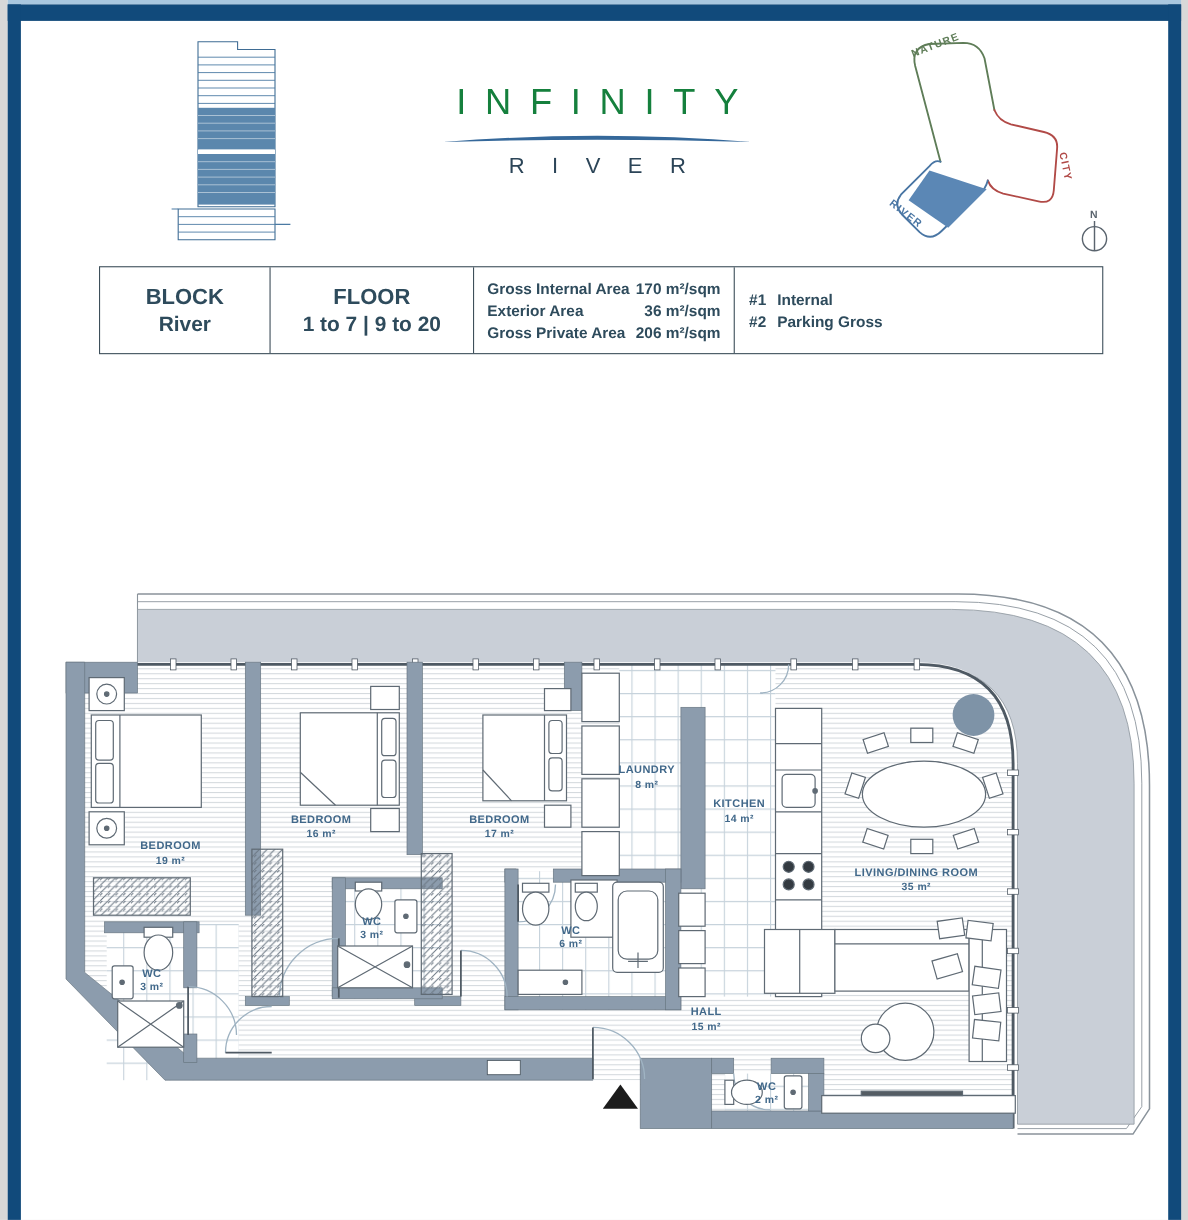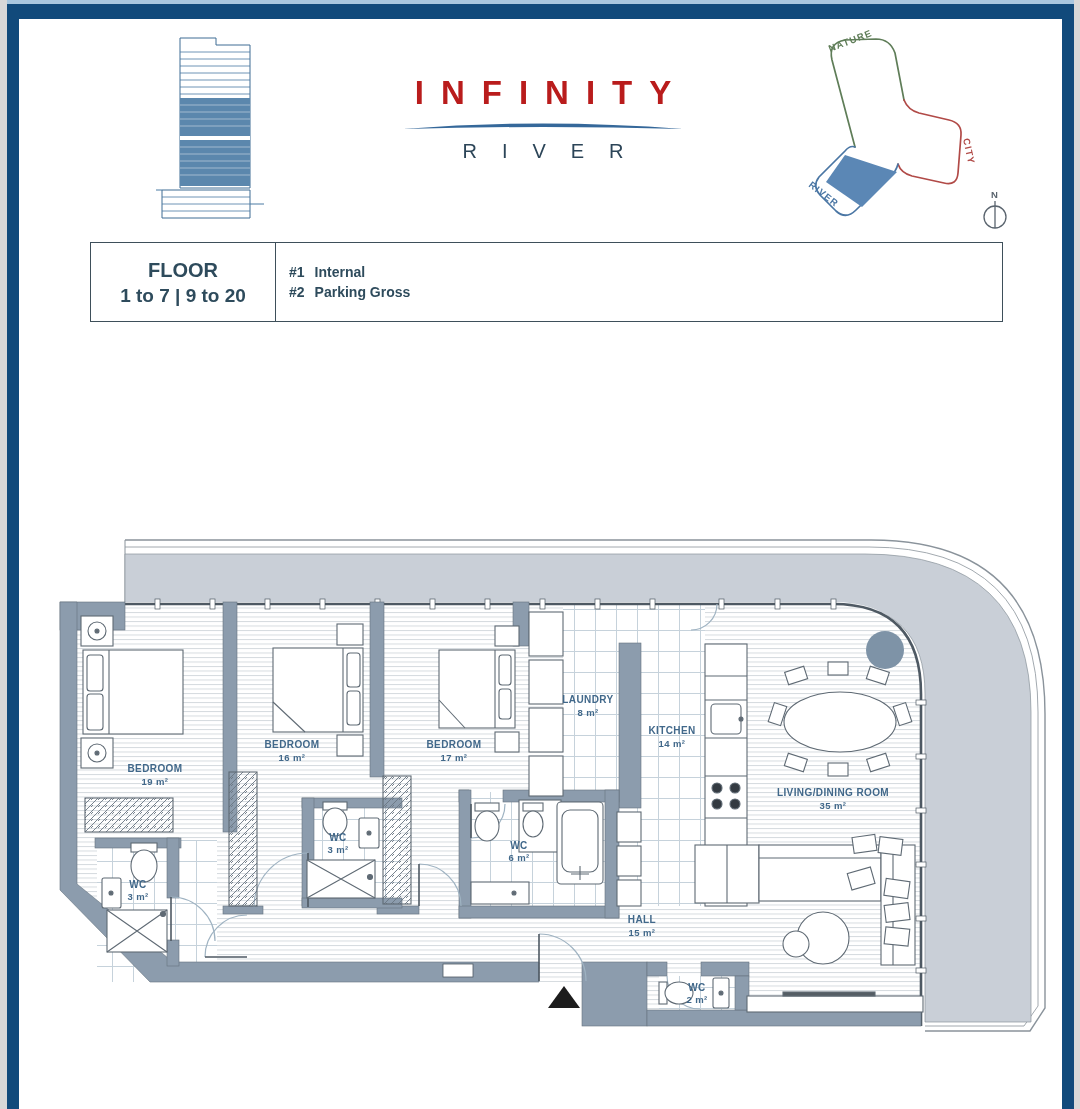--- a/index.html
+++ b/index.html
@@ -5,21 +5,21 @@
   html,body{margin:0;padding:0;}
   body{width:1080px;height:1109px;background:#d8d8d8;font-family:"Liberation Sans",sans-serif;overflow:hidden;position:relative;}
   .page{position:absolute;left:7px;top:0;width:1067px;height:1109px;background:#ffffff;}
   .accent-top{position:absolute;left:0;top:0;width:100%;height:4px;background:#a9c7df;}
   .border-top{position:absolute;left:0;top:4px;width:100%;height:15px;background:#114a7b;}
   .border-left{position:absolute;left:0;top:4px;width:12px;height:1105px;background:#114a7b;}
   .border-right{position:absolute;right:0;top:4px;width:12px;height:1105px;background:#114a7b;}
   .edge-right{position:absolute;right:-7px;top:0;width:7px;height:1109px;background:#d8d8d8;}
 
   .logo-block{position:absolute;left:366px;top:74px;width:340px;text-align:center;}
-  .logo-title{font-size:33px;font-weight:700;color:#b91c1c;letter-spacing:17px;padding-left:17px;white-space:nowrap;}
+  .logo-title{font-size:33px;font-weight:400;color:#15803d;letter-spacing:17px;padding-left:17px;white-space:nowrap;}
   .logo-swoosh{display:block;margin:9px auto 7px auto;}
   .logo-sub{font-size:20px;font-weight:500;color:#2c4558;letter-spacing:25px;padding-left:25px;white-space:nowrap;}
 
   .bldg{position:absolute;left:143px;top:28px;}
   .ydiag{position:absolute;left:793px;top:14px;}
 
   .info-table{position:absolute;left:83px;top:242px;width:913px;height:80px;display:flex;border:1.6px solid #3e4f5a;box-sizing:border-box;}
   .cell{box-sizing:border-box;border-right:1.6px solid #3e4f5a;display:flex;flex-direction:column;justify-content:center;align-items:center;color:#2e4b5c;}
   .cell:last-child{border-right:none;}
   .c1{width:155px;}.c2{width:185px;justify-content:center;}.c3{width:205px;}.c4{width:237px;align-items:stretch;justify-content:center;}.c5{flex:1;align-items:stretch;justify-content:center;}
@@ -76,23 +76,41 @@
     <text class="dlab" x="163" y="125" fill="#b14a47" transform="rotate(78 163 125)">CITY</text>
     <text class="dlab" x="8" y="172" fill="#4a76a4" transform="rotate(38 8 172)">RIVER</text>
     <g>
       <circle cx="195" cy="203" r="11" fill="none" stroke="#5a646e" stroke-width="1.3"></circle>
       <path d="M195,187 V214" stroke="#5a646e" stroke-width="1.3"></path>
       <text class="dlab" x="191" y="184" fill="#5a646e" letter-spacing="0">N</text>
     </g>
   </svg>
 
   <div class="info-table">
+    <div class="cell c1">
+      <div class="hd">BLOCK</div>
+      <div class="vl">River</div>
+    </div>
     <div class="cell c2">
       <div class="hd">FLOOR</div>
       <div class="vl">1 to 7 | 9 to 20</div>
+    </div>
+    <div class="cell c4">
+      <div class="arow">
+          <span>Gross Internal Area</span>
+          <span>170 m²/sqm</span>
+        </div>
+      <div class="arow">
+          <span>Exterior Area</span>
+          <span>36 m²/sqm</span>
+        </div>
+      <div class="arow">
+          <span>Gross Private Area</span>
+          <span>206 m²/sqm</span>
+        </div>
     </div>
     <div class="cell c5">
       <div class="xrow">
           <span>#1</span>
           <span>Internal</span>
         </div>
       <div class="xrow">
           <span>#2</span>
           <span>Parking Gross</span>
         </div>

